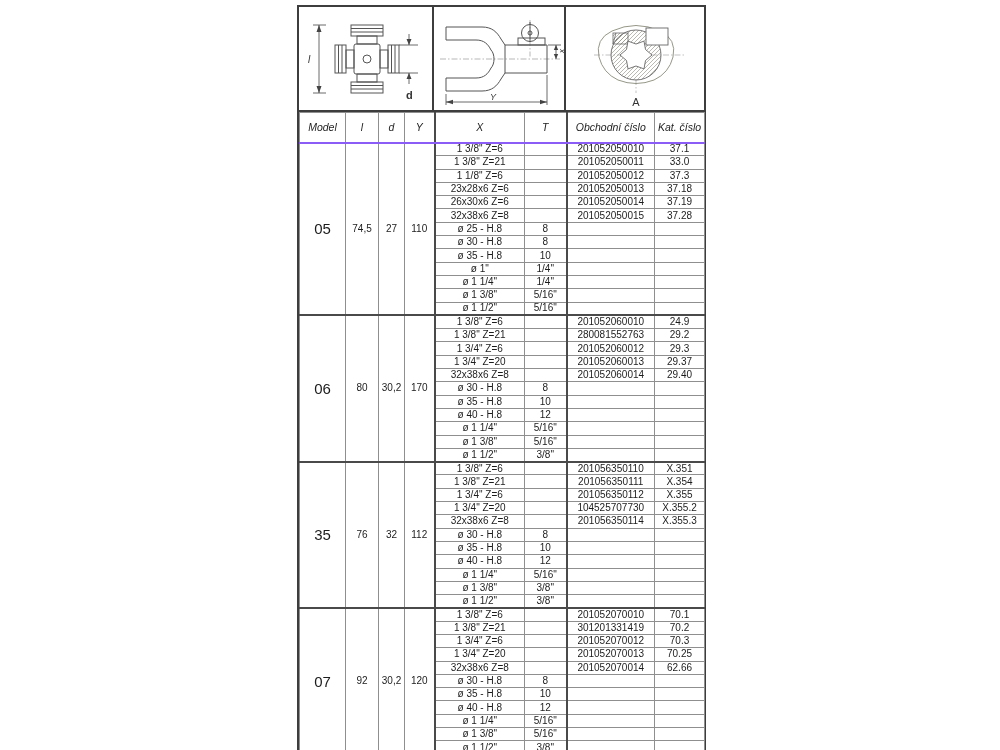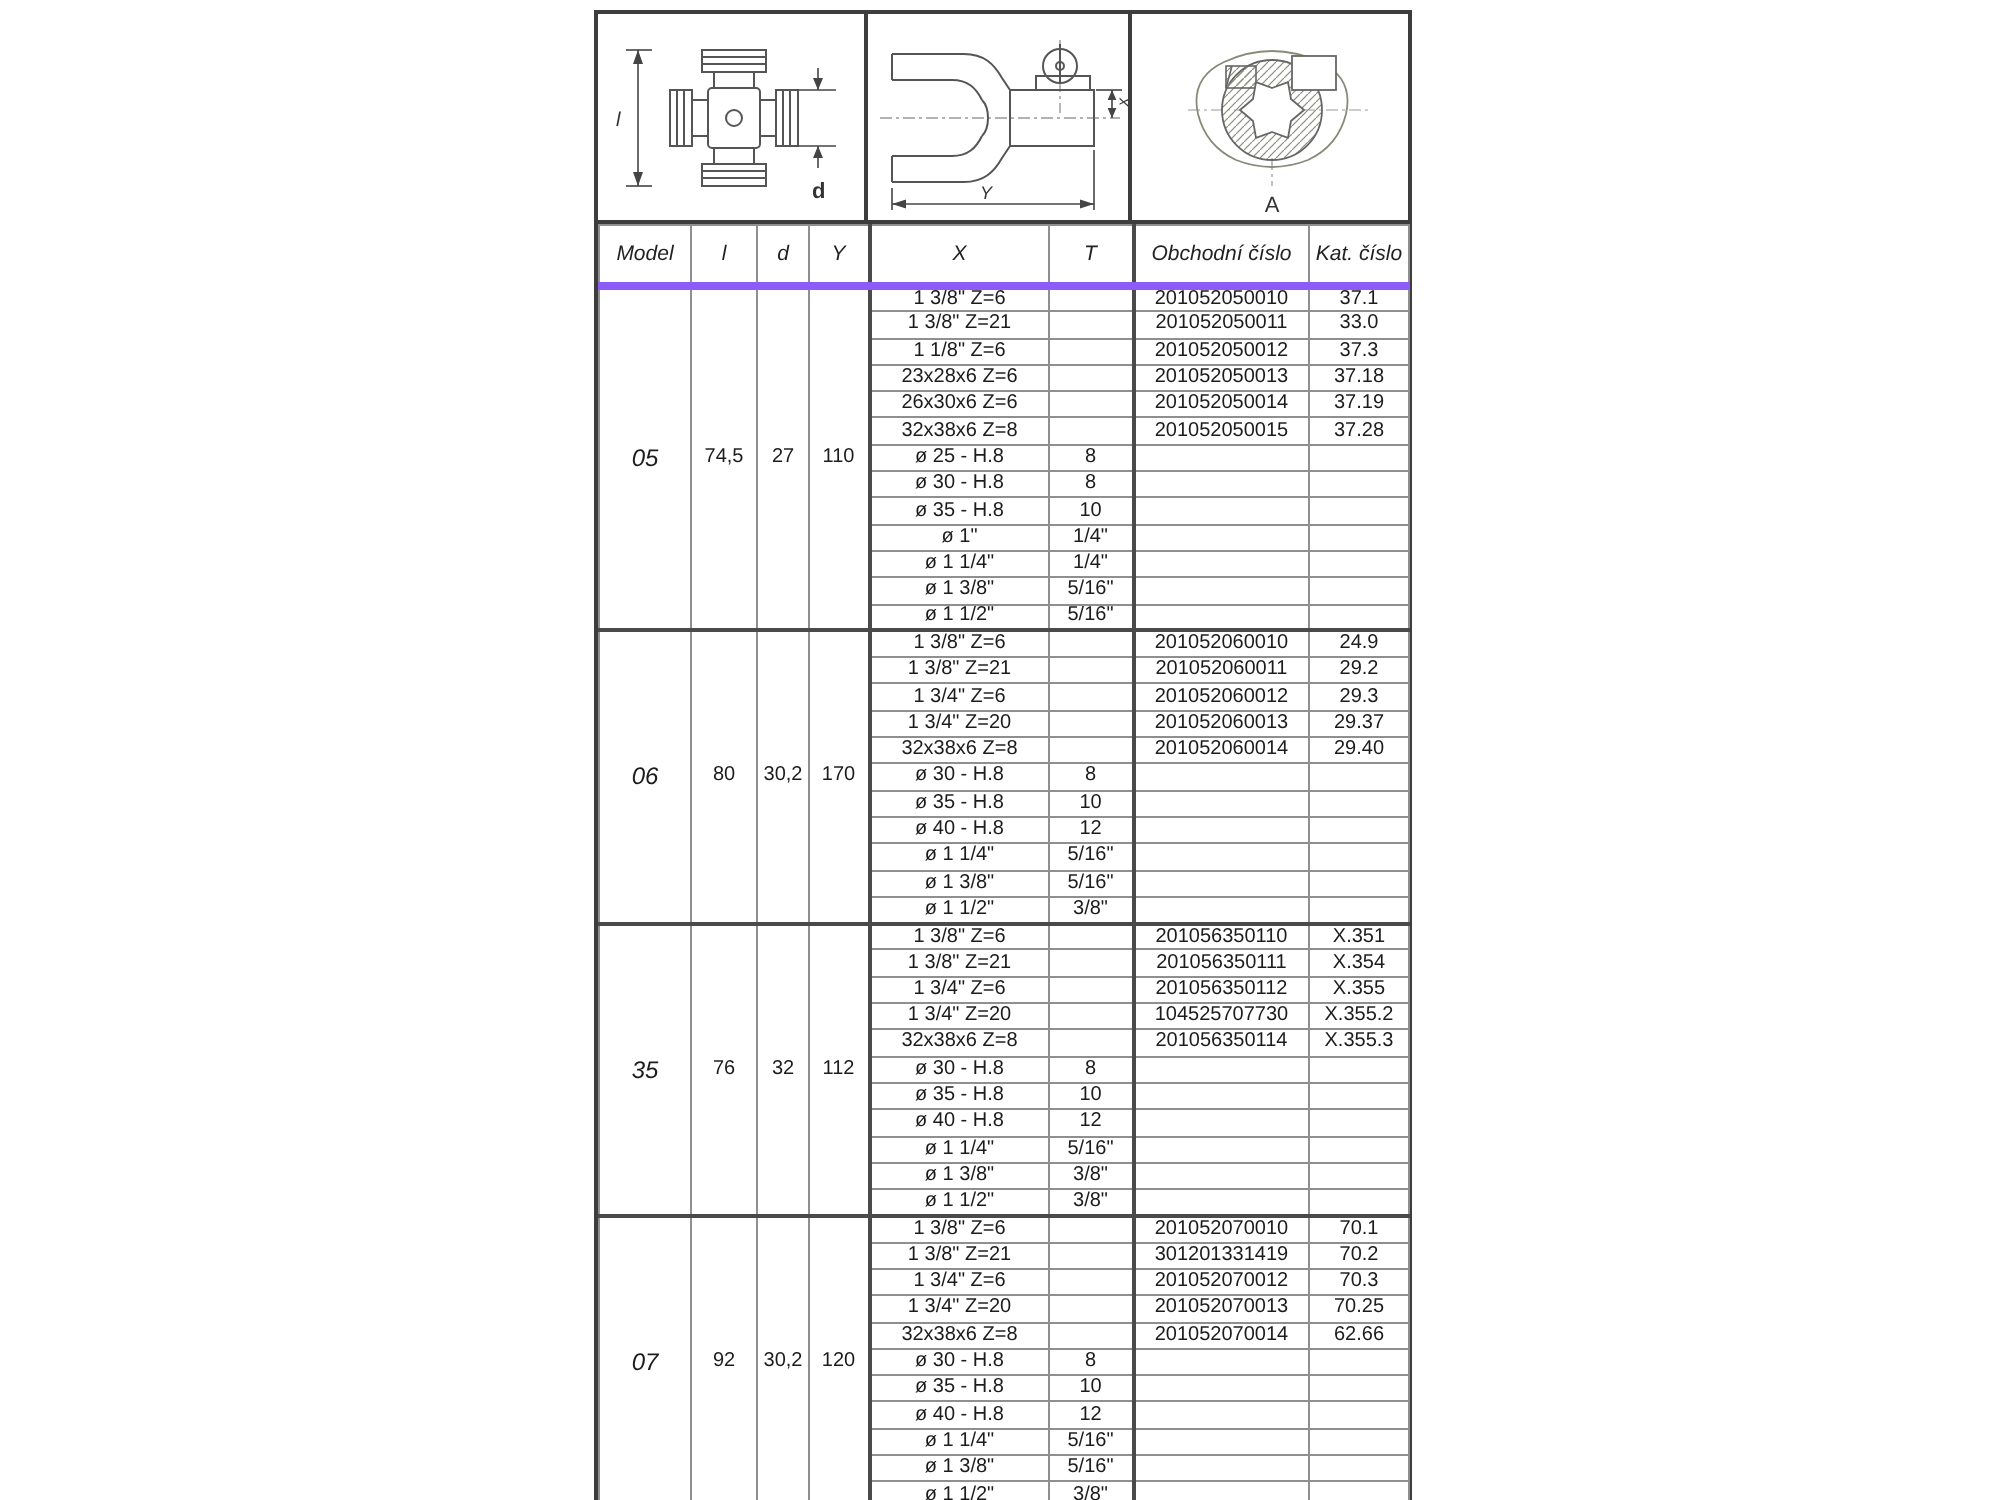--- a/index.html
+++ b/index.html
@@ -22,25 +22,25 @@
 
   table { border-collapse:collapse; table-layout:fixed; width:100%; }
   td, th {
     border:1px solid #8f8f8f;
     font-size:10px; font-weight:normal; text-align:center; vertical-align:middle;
     height:13.3px; padding:0; color:#1c1c1c; overflow:hidden; white-space:nowrap;
     line-height:1;
   }
   thead th {
     font-style:italic; font-size:10.5px; height:30px;
-    border-bottom:4px solid #8b5cf6; color:#222;
+    border-bottom:2px solid #8b5cf6; color:#222;
   }
   .thickR { border-right:2px solid #4a4a4a !important; }
   tr.sec-start td { border-top:2px solid #4a4a4a; }
-  td.model { font-style:italic; font-size:12px; }
+  td.model { font-size:15px; }
 
   svg text { font-family:"Liberation Sans", sans-serif; fill:#333; }
   .dimlabel { font-style:italic; }
 </style>
 </head>
 <body>
 
 <div class="page">
   <div class="sheet">
 
@@ -278,21 +278,21 @@
             <td rowspan="11">30,2</td>
             <td rowspan="11" class="thickR">170</td>
             <td>1 3/8" Z=6</td>
             <td class="thickR"></td>
             <td>201052060010</td>
             <td>24.9</td>
           </tr>
           <tr>
             <td>1 3/8" Z=21</td>
             <td class="thickR"></td>
-            <td>201052060011</td>
+            <td>280081552763</td>
             <td>29.2</td>
           </tr>
           <tr>
             <td>1 3/4" Z=6</td>
             <td class="thickR"></td>
             <td>201052060012</td>
             <td>29.3</td>
           </tr>
           <tr>
             <td>1 3/4" Z=20</td>

